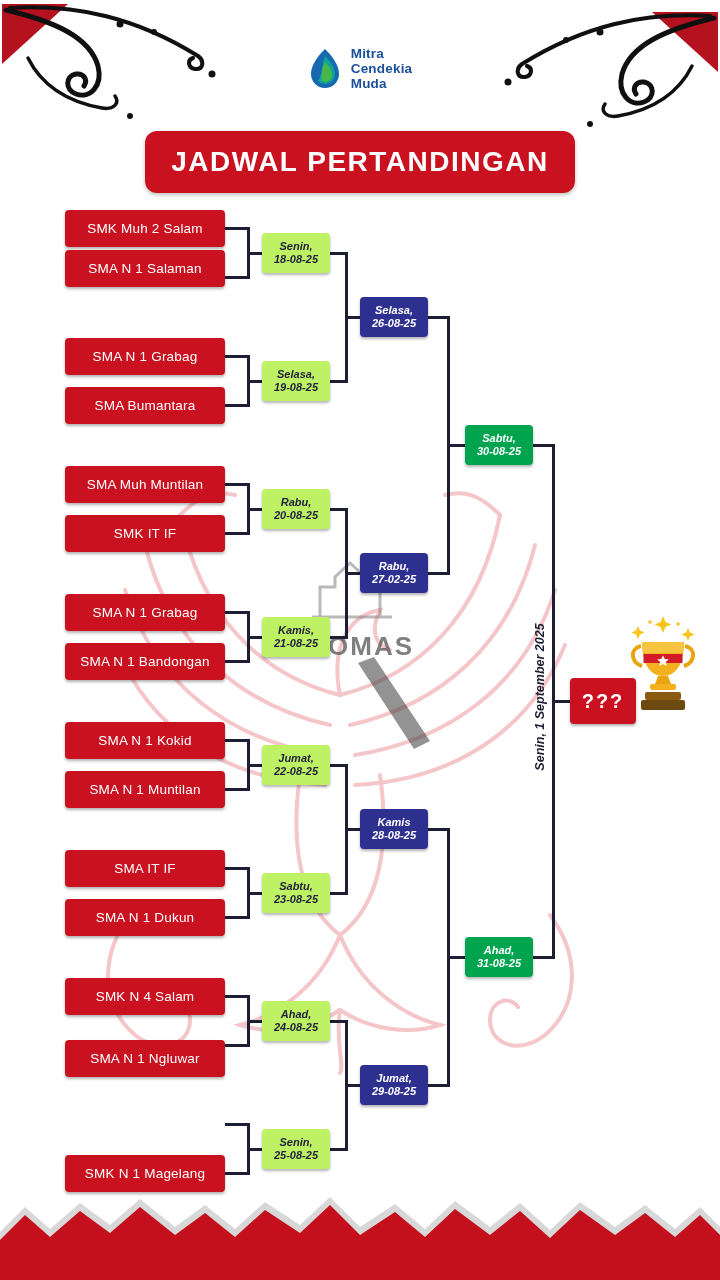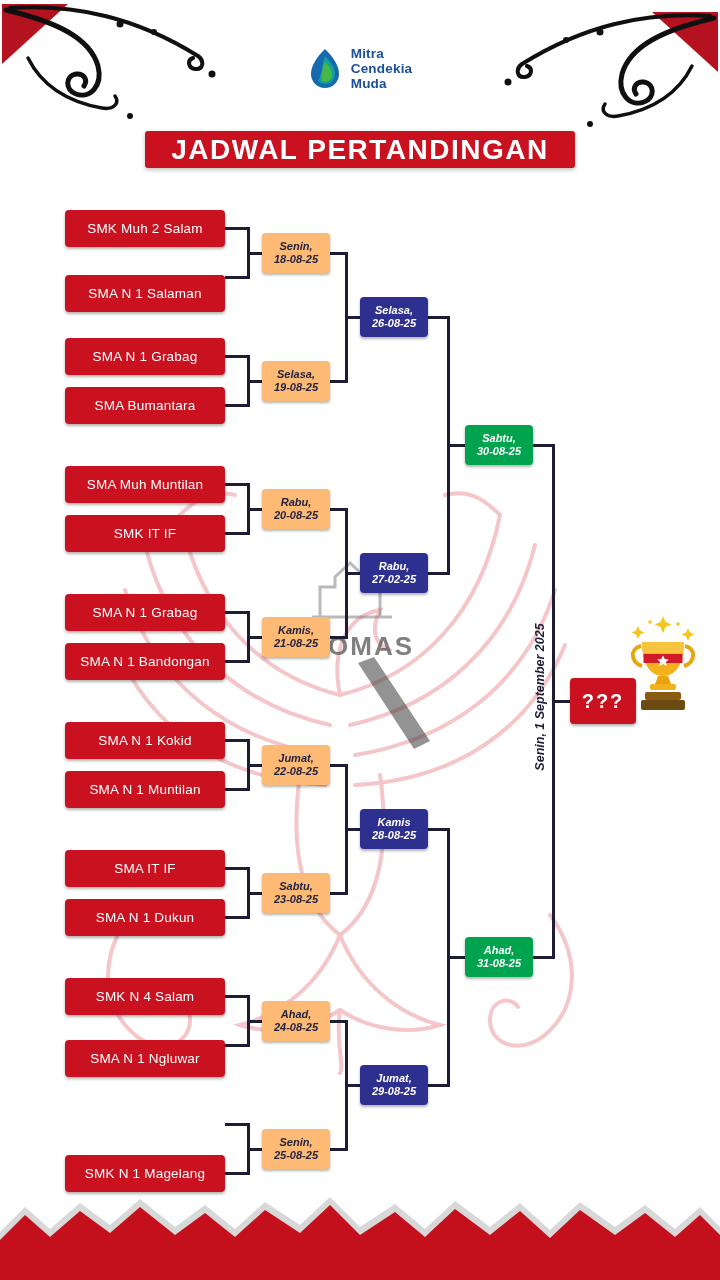--- a/index.html
+++ b/index.html
@@ -3,37 +3,37 @@
 <meta charset="utf-8">
 <style>
   *{margin:0;padding:0;box-sizing:border-box}
   html,body{width:720px;height:1280px}
   body{font-family:"Liberation Sans",sans-serif;background:#fff}
   #poster{position:relative;width:720px;height:1280px;background:#fff;overflow:hidden}
 
   
   #logo-row{position:absolute;top:46px;left:0;width:100%;display:flex;justify-content:center;align-items:center;gap:9px;z-index:5}
   #logo-text div{font-weight:bold;font-size:13.5px;line-height:15px;color:#1b4f9c;letter-spacing:.2px}
-  #title-banner{position:absolute;left:145px;top:131px;width:430px;height:37px;background:#c9111f;color:#fff;
+  #title-banner{position:absolute;left:145px;top:131px;width:430px;height:62px;background:#c9111f;color:#fff;
     display:flex;align-items:center;justify-content:center;font-size:28px;font-weight:bold;letter-spacing:1.5px;
-    border-radius:3px;z-index:5;box-shadow:0 2px 4px rgba(0,0,0,.25)}
+    border-radius:12px;z-index:5;box-shadow:0 2px 4px rgba(0,0,0,.25)}
 
   
   .corner{position:absolute;z-index:6}
   #corner-left{top:4px;left:2px}
   #corner-right{top:12px;right:2px;transform:scaleX(-1)}
 
   
   .team{position:absolute;left:65px;width:160px;height:37px;background:#c9111f;color:#fff;border-radius:4px;
     display:flex;align-items:center;justify-content:center;font-size:13.5px;font-weight:500;letter-spacing:.2px;
     box-shadow:0 2px 3px rgba(0,0,0,.3);z-index:4;text-align:center}
   .datebox{position:absolute;width:68px;height:40px;border-radius:4px;display:flex;flex-direction:column;
     align-items:center;justify-content:center;font-style:italic;font-size:11px;line-height:13.5px;font-weight:600;
     z-index:4;box-shadow:0 2px 3px rgba(0,0,0,.3)}
-  .datebox.yellow{left:262px;background:#fdba74;color:#23233f}
+  .datebox.yellow{left:262px;background:#bef264;color:#23233f}
   .datebox.blue{left:360px;background:#2e3090;color:#fff}
   .datebox.green{left:465px;background:#00a44f;color:#fff}
   #final-box{position:absolute;left:570px;top:678px;width:66px;height:46px;background:#c9111f;border-radius:4px;
     color:#fff;display:flex;align-items:center;justify-content:center;font-weight:bold;font-size:20px;
     letter-spacing:2px;z-index:4;box-shadow:0 2px 3px rgba(0,0,0,.3)}
   #final-date{position:absolute;left:455px;top:690px;width:170px;text-align:center;transform:rotate(-90deg);
     font-style:italic;font-weight:600;font-size:12.5px;color:#1d1d33;z-index:4}
 
   
   .bl{position:absolute;background:#1d1d33;z-index:3}
@@ -182,21 +182,21 @@
       <div class="bl" style="left: 448px; top: 443.5px; width: 17px; height: 3px;"></div>
       <div class="bl" style="left: 533px; top: 443.5px; width: 20px; height: 3px;"></div>
       <div class="bl" style="left: 446.5px; top: 827.5px; width: 3px; height: 259px;"></div>
       <div class="bl" style="left: 448px; top: 955.5px; width: 17px; height: 3px;"></div>
       <div class="bl" style="left: 533px; top: 955.5px; width: 20px; height: 3px;"></div>
       <div class="bl" style="left: 551.5px; top: 443.5px; width: 3px; height: 515px;"></div>
       <div class="bl" style="left: 553px; top: 699.5px; width: 17px; height: 3px;"></div>
     </div>
 
   <div class="team" style="top:210px">SMK Muh 2 Salam</div>
-  <div class="team" style="top:275px">SMA N 1 Salaman</div>
+  <div class="team" style="top:250px">SMA N 1 Salaman</div>
   <div class="team" style="top:338px">SMA N 1 Grabag</div>
   <div class="team" style="top:387px">SMA Bumantara</div>
   <div class="team" style="top:515px">SMK IT IF</div>
   <div class="team" style="top:466px">SMA Muh Muntilan</div>
   <div class="team" style="top:594px">SMA N 1 Grabag</div>
   <div class="team" style="top:643px">SMA N 1 Bandongan</div>
   <div class="team" style="top:722px">SMA N 1 Kokid</div>
   <div class="team" style="top:771px">SMA N 1 Muntilan</div>
   <div class="team" style="top:850px">SMA IT IF</div>
   <div class="team" style="top:899px">SMA N 1 Dukun</div>

